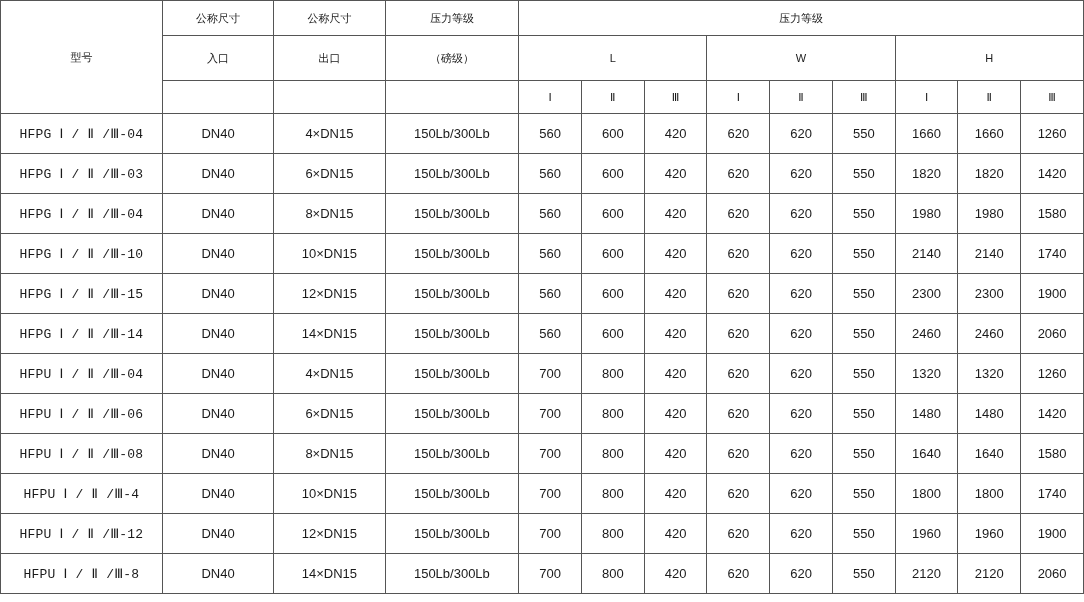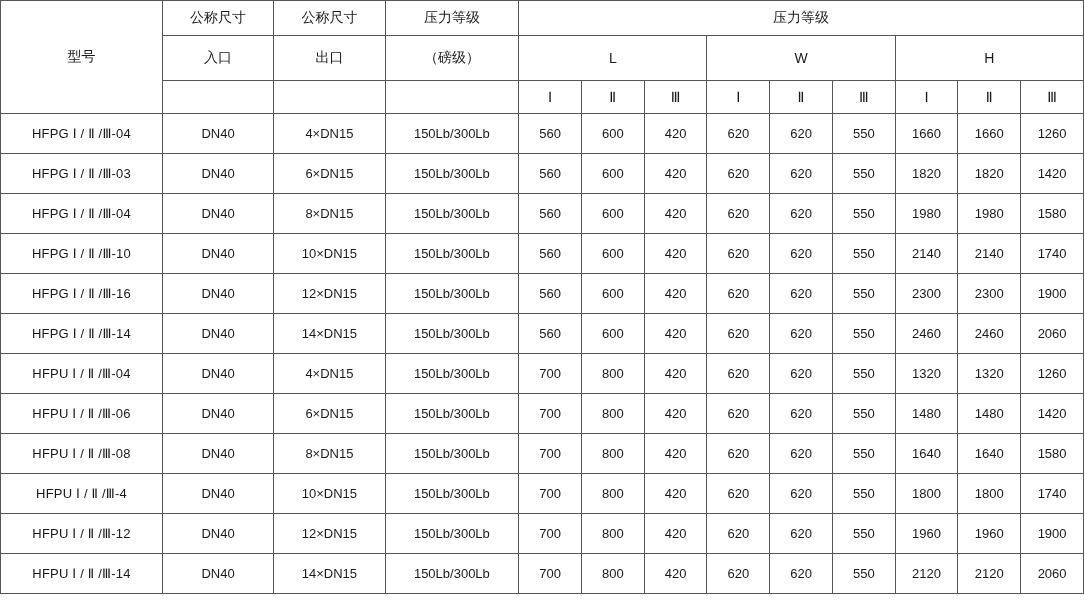--- a/index.html
+++ b/index.html
@@ -24,29 +24,30 @@
     border: 1px solid #555555;
     text-align: center;
     vertical-align: middle;
     font-weight: normal;
     font-size: 13px;
     color: #1a1a1a;
     padding: 0;
     white-space: nowrap;
   }
   table.spec-table thead th {
-    font-size: 14px;
+    font-size: 11px;
   }
   .h-row-1 th { height: 34px; }
   .h-row-2 th { height: 44px; }
   .h-row-3 th { height: 32px; }
   tbody tr { height: 40px; }
   td.model-cell {
     font-size: 13px;
     letter-spacing: 0.2px;
+    font-family: Liberation Mono, monospace;
   }
   .roman { font-size: 13px; }
   
   col.c-model   { width: 160px; }
   col.c-in      { width: 110px; }
   col.c-out     { width: 110px; }
   col.c-press   { width: 132px; }
   col.c-dim     { width: 62px; }
 </style>
 </head>
@@ -154,21 +155,21 @@
       <td>600</td>
       <td>420</td>
       <td>620</td>
       <td>620</td>
       <td>550</td>
       <td>2140</td>
       <td>2140</td>
       <td>1740</td>
     </tr>
     <tr>
-      <td class="model-cell">HFPG Ⅰ / Ⅱ /Ⅲ-16</td>
+      <td class="model-cell">HFPG Ⅰ / Ⅱ /Ⅲ-15</td>
       <td>DN40</td>
       <td>12×DN15</td>
       <td>150Lb/300Lb</td>
       <td>560</td>
       <td>600</td>
       <td>420</td>
       <td>620</td>
       <td>620</td>
       <td>550</td>
       <td>2300</td>
@@ -259,21 +260,21 @@
       <td>800</td>
       <td>420</td>
       <td>620</td>
       <td>620</td>
       <td>550</td>
       <td>1960</td>
       <td>1960</td>
       <td>1900</td>
     </tr>
     <tr>
-      <td class="model-cell">HFPU Ⅰ / Ⅱ /Ⅲ-14</td>
+      <td class="model-cell">HFPU Ⅰ / Ⅱ /Ⅲ-8</td>
       <td>DN40</td>
       <td>14×DN15</td>
       <td>150Lb/300Lb</td>
       <td>700</td>
       <td>800</td>
       <td>420</td>
       <td>620</td>
       <td>620</td>
       <td>550</td>
       <td>2120</td>

